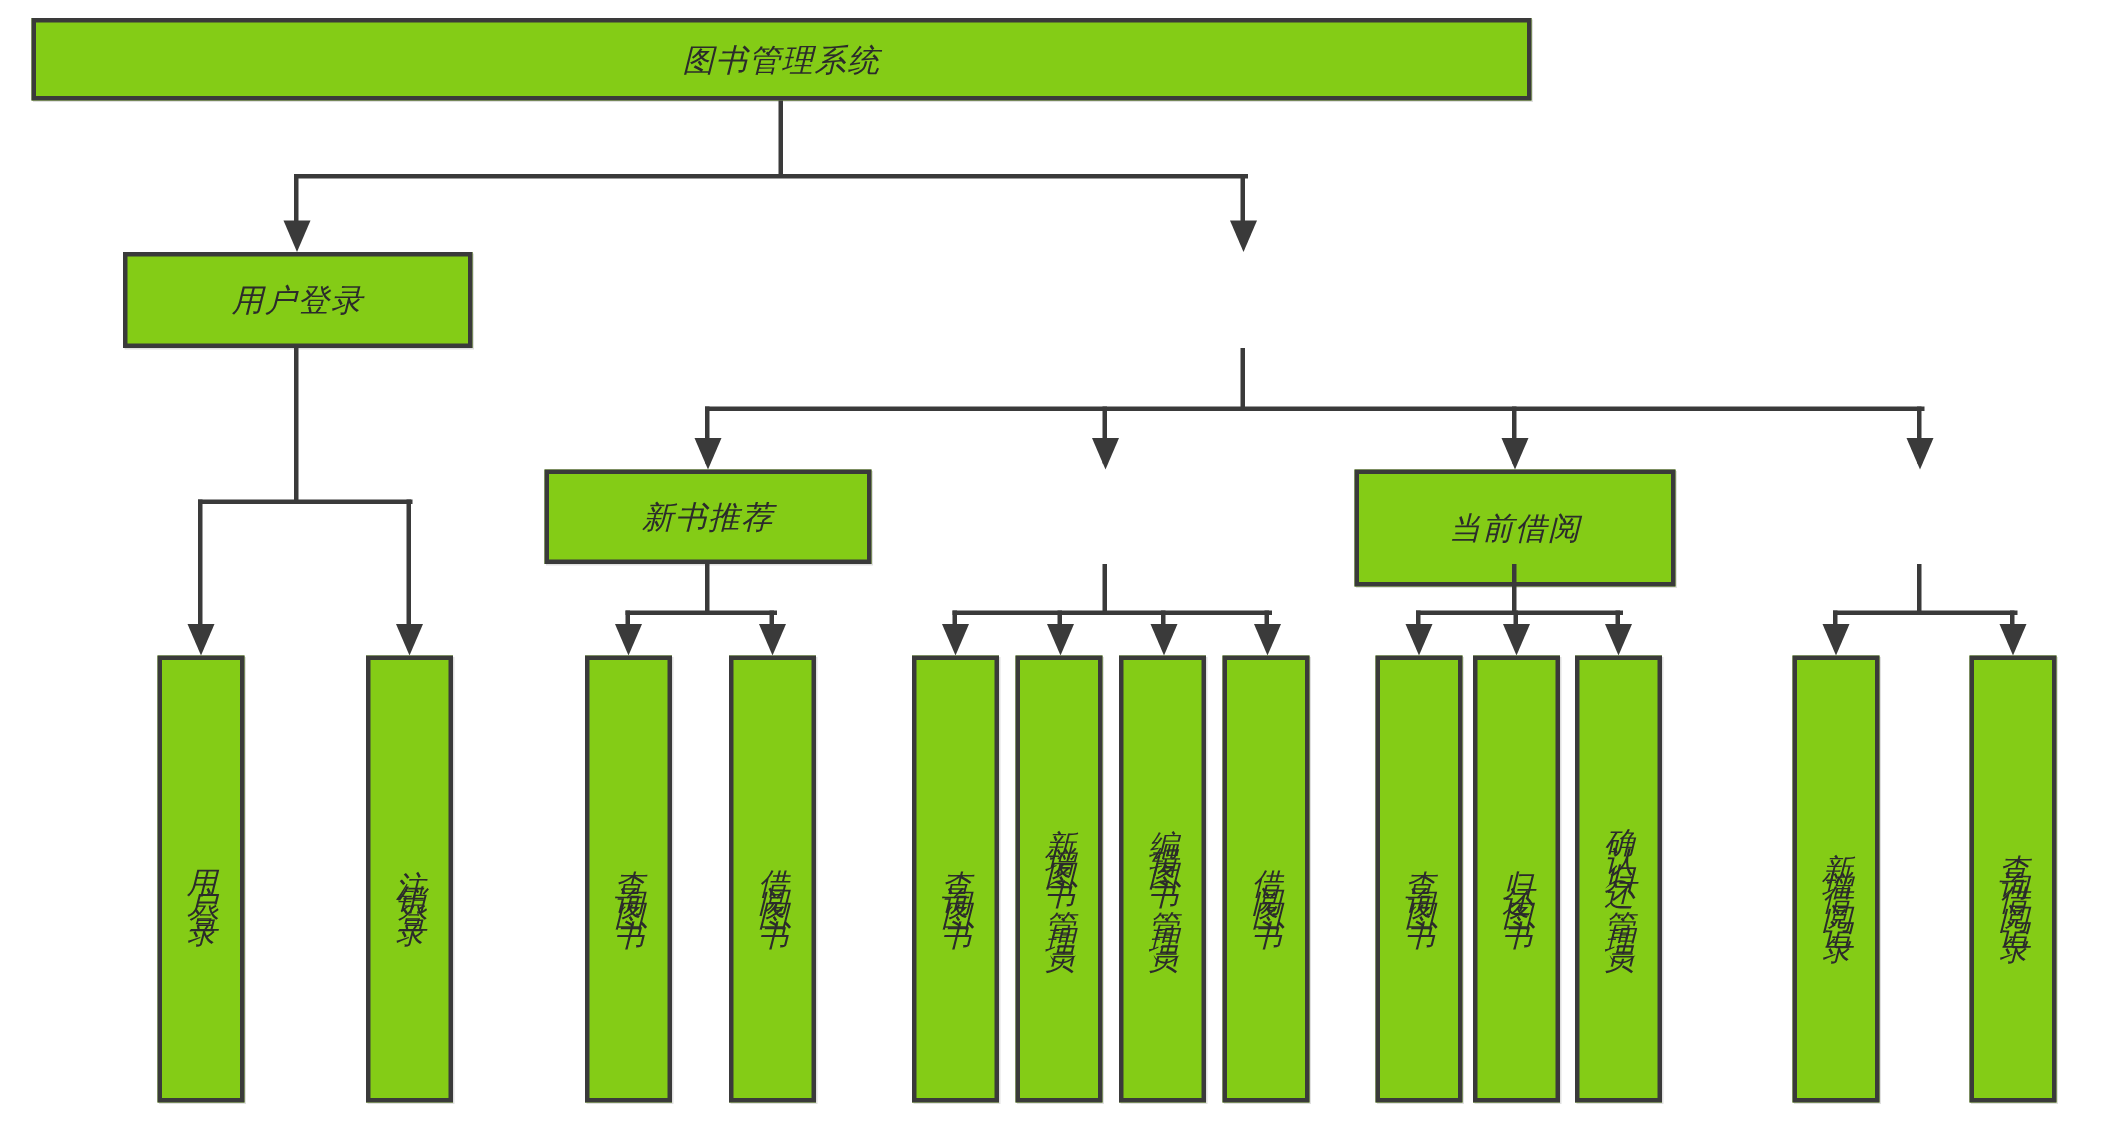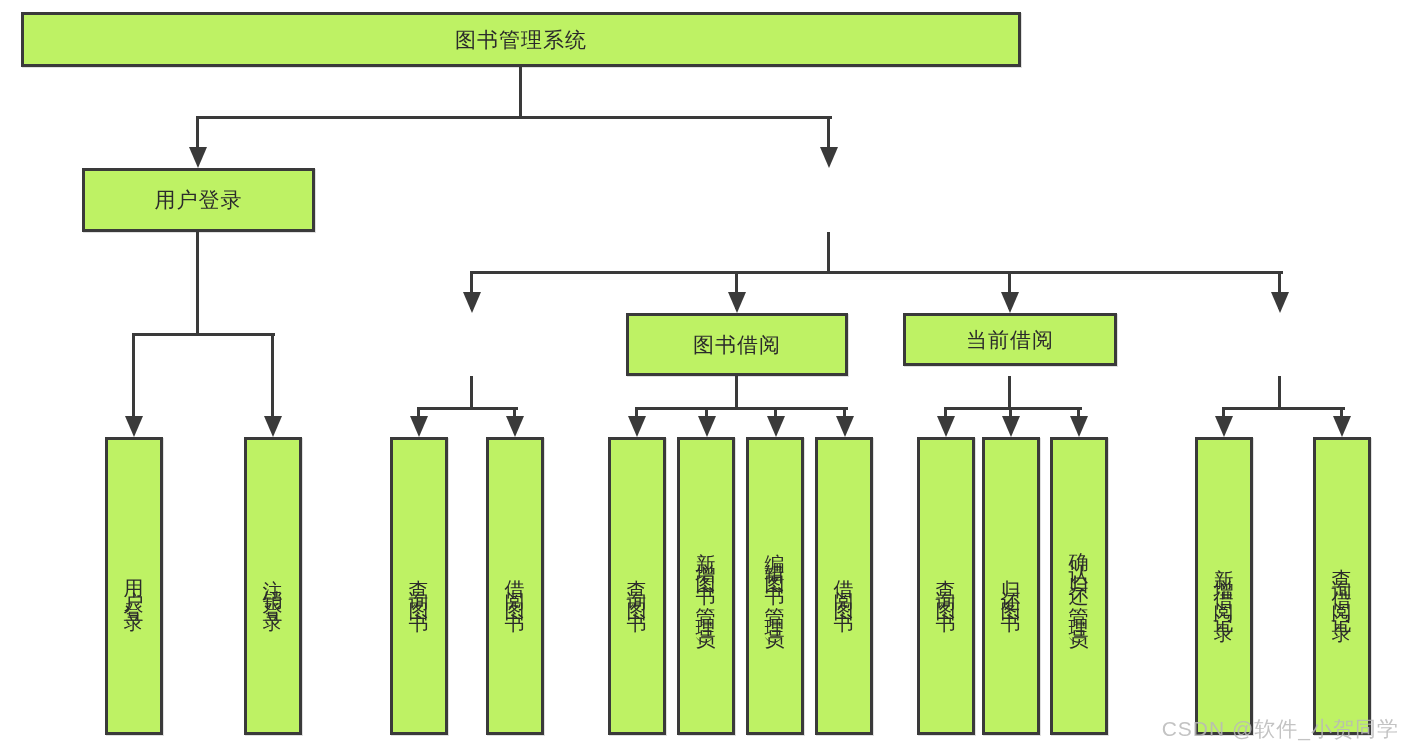--- a/index.html
+++ b/index.html
@@ -13,25 +13,26 @@
     width: 1405px;
     height: 747px;
     background: #ffffff;
     overflow: hidden;
     color: #2b2b2b;
   }
   .box {
     position: absolute;
     box-sizing: border-box;
     border: 3px solid #3a3a3a;
-    background: #bef264;
+    background: #84cc16;
     display: flex;
     align-items: center;
     justify-content: center;
     box-shadow: 1px 1px 0 rgba(0,0,0,0.12);
+    font-style: italic;
   }
   .box .hlabel {
     font-size: 21px;
     letter-spacing: 1px;
     color: #2b2b2b;
     white-space: nowrap;
   }
   .leaf .vlabel {
     writing-mode: vertical-rl;
     text-orientation: mixed;
@@ -96,24 +97,24 @@
   <div class="line" style="left:470px; top:271px; width:813px; height:3px;"></div>
   <div class="line" style="left:470px; top:271px; width:3px; height:38px;"></div>
   <div class="arrow" style="left:463px; top:292px;"></div>
   <div class="line" style="left:735px; top:271px; width:3px; height:38px;"></div>
   <div class="arrow" style="left:728px; top:292px;"></div>
   <div class="line" style="left:1008px; top:271px; width:3px; height:38px;"></div>
   <div class="arrow" style="left:1001px; top:292px;"></div>
   <div class="line" style="left:1278px; top:271px; width:3px; height:38px;"></div>
   <div class="arrow" style="left:1271px; top:292px;"></div>
 
-  <div class="box" style="left:626px; top:313px; width:222px; height:63px;">
-    <span class="hlabel">图书借阅</span>
+  <div class="box" style="left:363px; top:313px; width:218px; height:63px;">
+    <span class="hlabel">新书推荐</span>
   </div>
-  <div class="box" style="left:903px; top:313px; width:214px; height:53px;">
+  <div class="box" style="left:903px; top:313px; width:214px; height:78px;">
     <span class="hlabel">当前借阅</span>
   </div>
 
   <div class="line" style="left:470px; top:376px; width:3px; height:34px;"></div>
   <div class="line" style="left:417px; top:407px; width:101px; height:3px;"></div>
   <div class="line" style="left:417px; top:407px; width:3px; height:24px;"></div>
   <div class="arrow" style="left:410px; top:416px;"></div>
   <div class="line" style="left:513px; top:407px; width:3px; height:24px;"></div>
   <div class="arrow" style="left:506px; top:416px;"></div>
 
@@ -177,15 +178,14 @@
   <div class="box leaf" style="left:1050px; top:437px; width:58px; height:298px;">
     <span class="vlabel">确认归还（管理员）</span>
   </div>
   <div class="box leaf" style="left:1195px; top:437px; width:58px; height:298px;">
     <span class="vlabel">新增借阅记录</span>
   </div>
   <div class="box leaf" style="left:1313px; top:437px; width:58px; height:298px;">
     <span class="vlabel">查询借阅记录</span>
   </div>
 
-  <div class="watermark">CSDN @软件_小贺同学</div>
 
 </div>
 
 </body></html>

